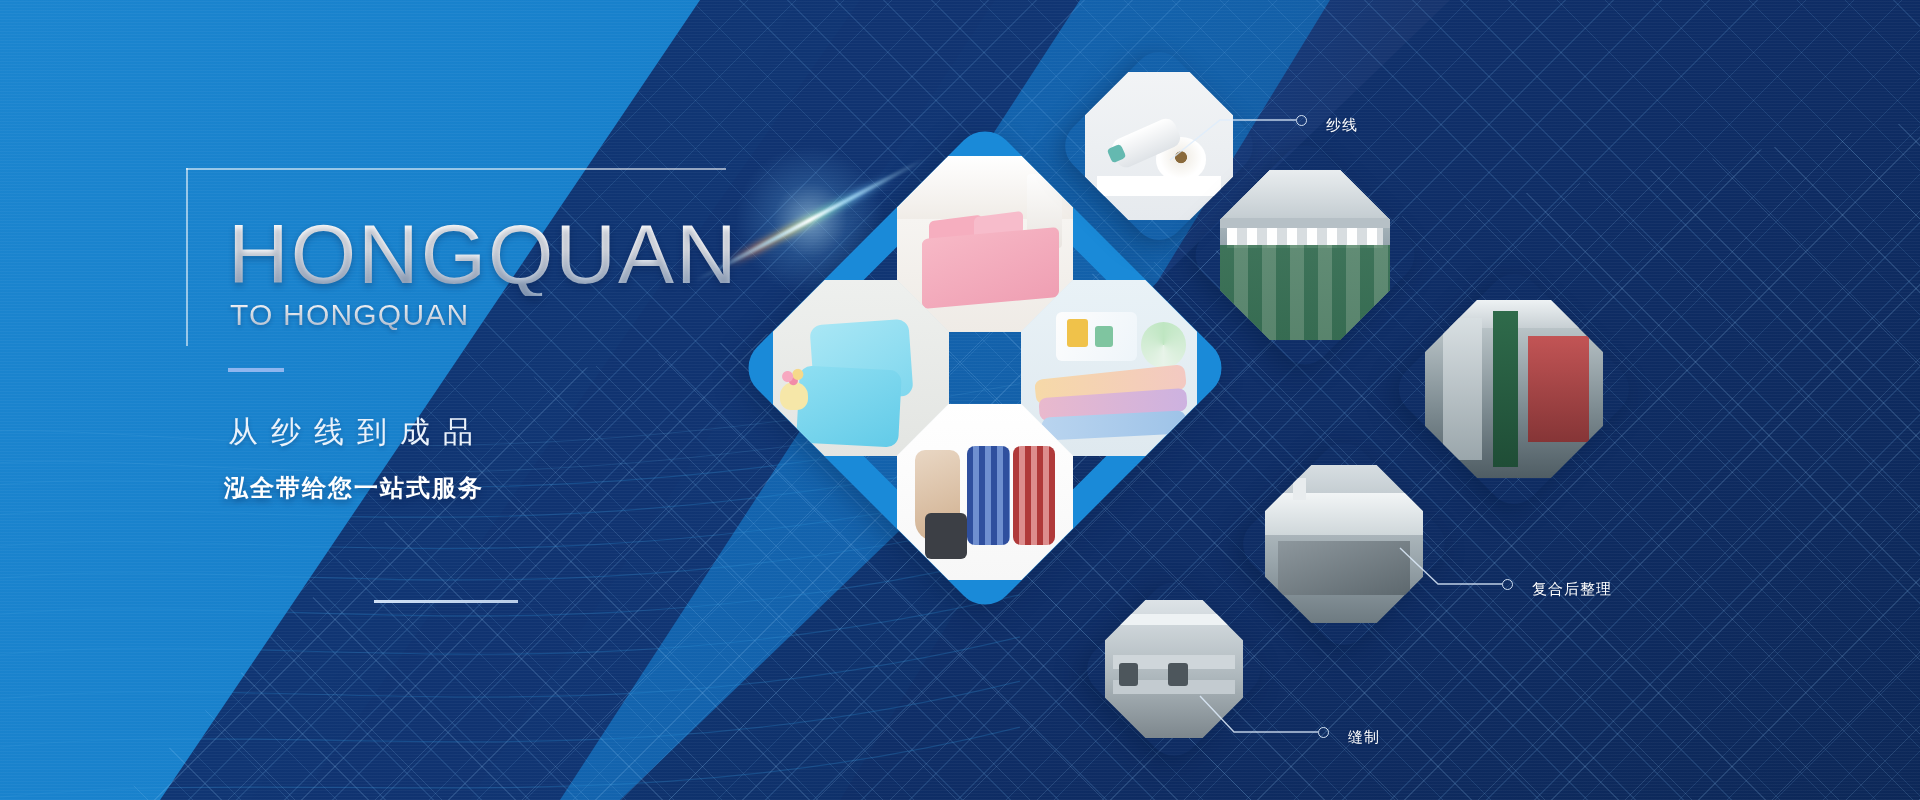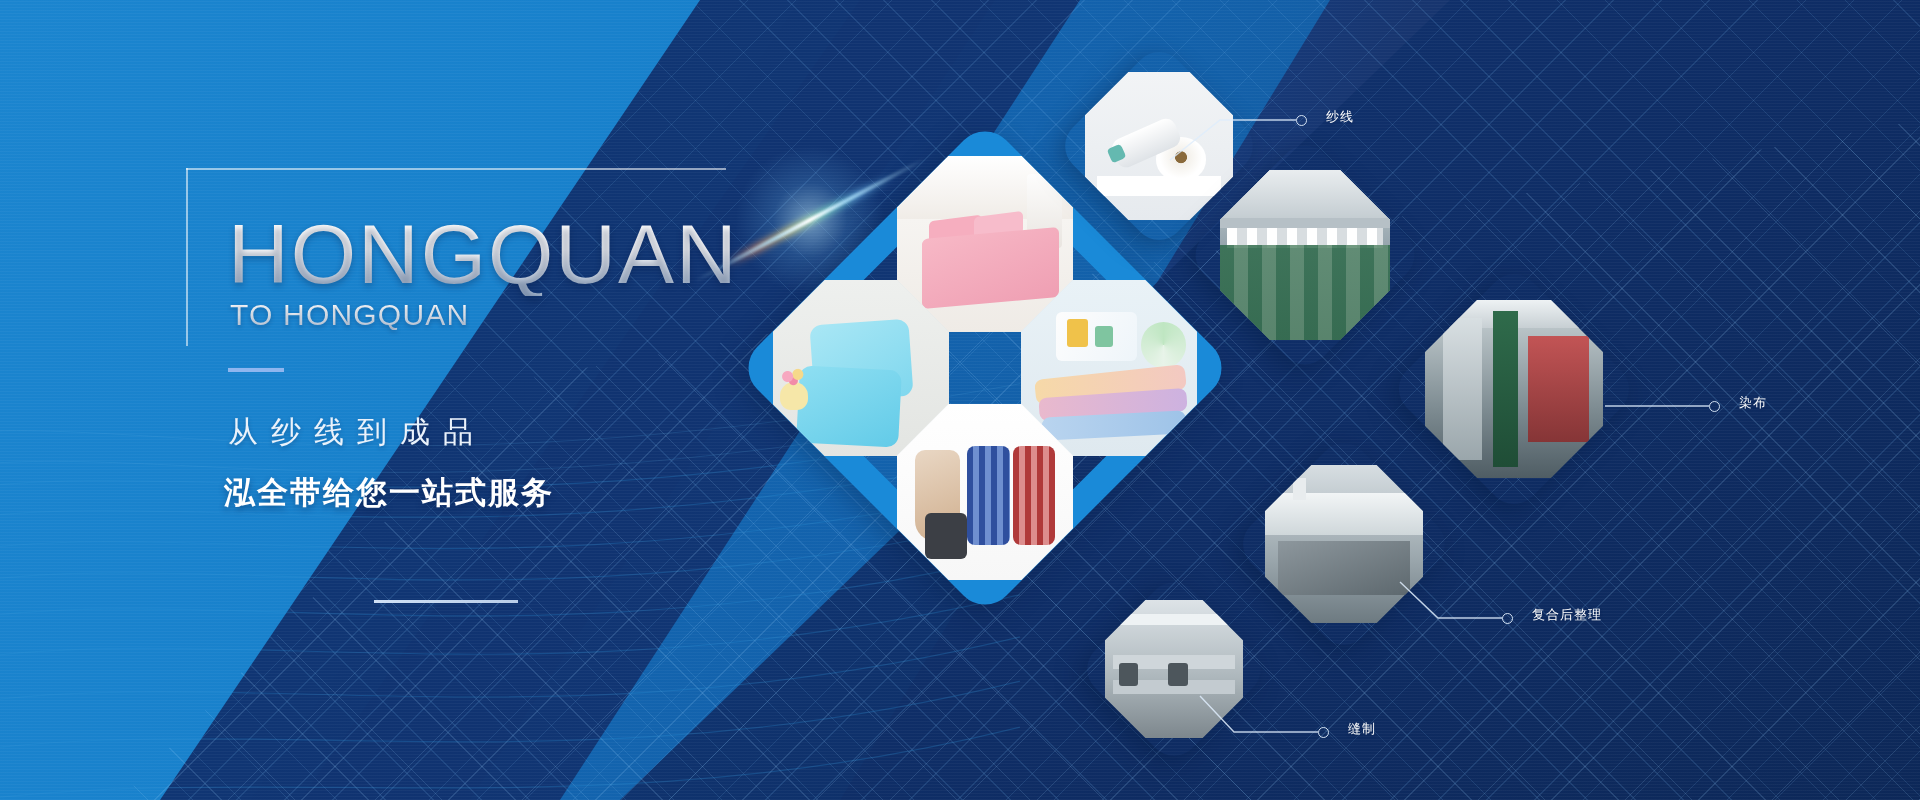--- a/index.html
+++ b/index.html
@@ -116,21 +116,21 @@
     white-space:nowrap;
   }
   .rule{ position:absolute; left:42px; top:200px; width:56px; height:4px; background:#8fb6ef; }
   .sub1{
     position:absolute; left:42px; top:244px;
     font-size:30px; color:#eaf2fb; letter-spacing:13px; font-weight:400; white-space:nowrap;
     text-shadow:0 2px 4px rgba(0,20,60,.25);
   }
   .sub2{
     position:absolute; left:38px; top:304px;
-    font-size:31px; color:#ffffff; letter-spacing:2px; font-weight:700; white-space:nowrap;
+    font-size:24px; color:#ffffff; letter-spacing:2px; font-weight:700; white-space:nowrap;
     text-shadow:0 3px 6px rgba(0,25,70,.45);
   }
   .long-rule{ position:absolute; left:374px; top:600px; width:144px; height:3px;
               background:linear-gradient(90deg,#cfe0f5,#b9cde8); }
 
   
   .dia{ position:absolute; overflow:hidden; transform:rotate(45deg);
         border-radius:26px; box-shadow:0 10px 26px rgba(3,22,56,.35); }
   .dia > .inner{ position:absolute; inset:0; transform:rotate(-45deg);
                  transform-origin:center; }
@@ -286,22 +286,22 @@
   .img-sew .s5{position:absolute;left:46%;top:46%;width:14%;height:16%;
       background:#4d565c;border-radius:3px;}
 
   
   .callout{ position:absolute; }
   .callout .dot{
     position:absolute; width:11px; height:11px; border-radius:50%;
     border:1.6px solid rgba(225,238,252,.92); background:transparent;
   }
   .callout .lbl{
-    position:absolute; color:#ffffff; font-size:13px; letter-spacing:1px;
-    white-space:nowrap; text-shadow:0 1px 3px rgba(0,25,70,.55);
+    position:absolute; color:#ffffff; font-size:15px; letter-spacing:1px;
+    white-space:nowrap; text-shadow:0 1px 3px rgba(0,25,70,.55);margin-top:8px;
   }
   .callout svg{ position:absolute; left:0; top:0; overflow:visible; }
 </style>
 </head>
 <body>
 
 <div id="stage">
 
   <div class="bg-base"></div>
   <div class="wedge-light"></div>
@@ -448,29 +448,22 @@
 
   <div class="callout" style="left:1150px; top:60px; width:300px; height:120px;">
     <svg width="300" height="120">
       <polyline points="20,100 70,60 146,60" fill="none" stroke="rgba(222,236,252,.85)" stroke-width="1.4"></polyline>
     </svg>
     <div class="dot" style="left:146px; top:54.5px;"></div>
     <div class="lbl" style="left:176px; top:48px;">纱线</div>
   </div>
 
 
-  <div class="callout" style="left:1605px; top:378px; width:300px; height:60px;">
-    <svg width="300" height="60">
-      <polyline points="0,28 104,28" fill="none" stroke="rgba(222,236,252,.85)" stroke-width="1.4"></polyline>
-    </svg>
-    <div class="dot" style="left:104px; top:22.5px;"></div>
-    <div class="lbl" style="left:134px; top:16px;">染布</div>
-  </div>
-
-  <div class="callout" style="left:1400px; top:570px; width:340px; height:110px;">
+
+  <div class="callout" style="left:1400px; top:536px; width:340px; height:110px;">
     <svg width="340" height="110">
       <polyline points="0,12 38,48 102,48" fill="none" stroke="rgba(222,236,252,.85)" stroke-width="1.4"></polyline>
     </svg>
     <div class="dot" style="left:102px; top:42.5px;"></div>
     <div class="lbl" style="left:132px; top:36px;">复合后整理</div>
   </div>
 
   <div class="callout" style="left:1200px; top:690px; width:300px; height:90px;">
     <svg width="300" height="90">
       <polyline points="0,6 34,42 118,42" fill="none" stroke="rgba(222,236,252,.85)" stroke-width="1.4"></polyline>

